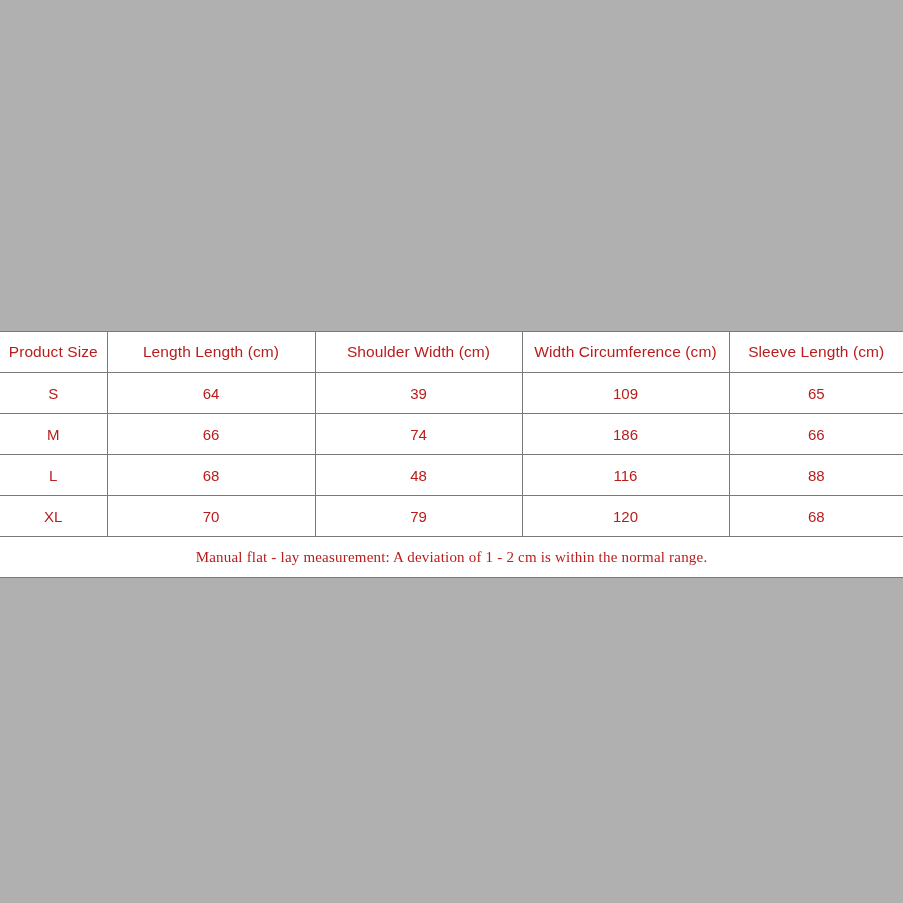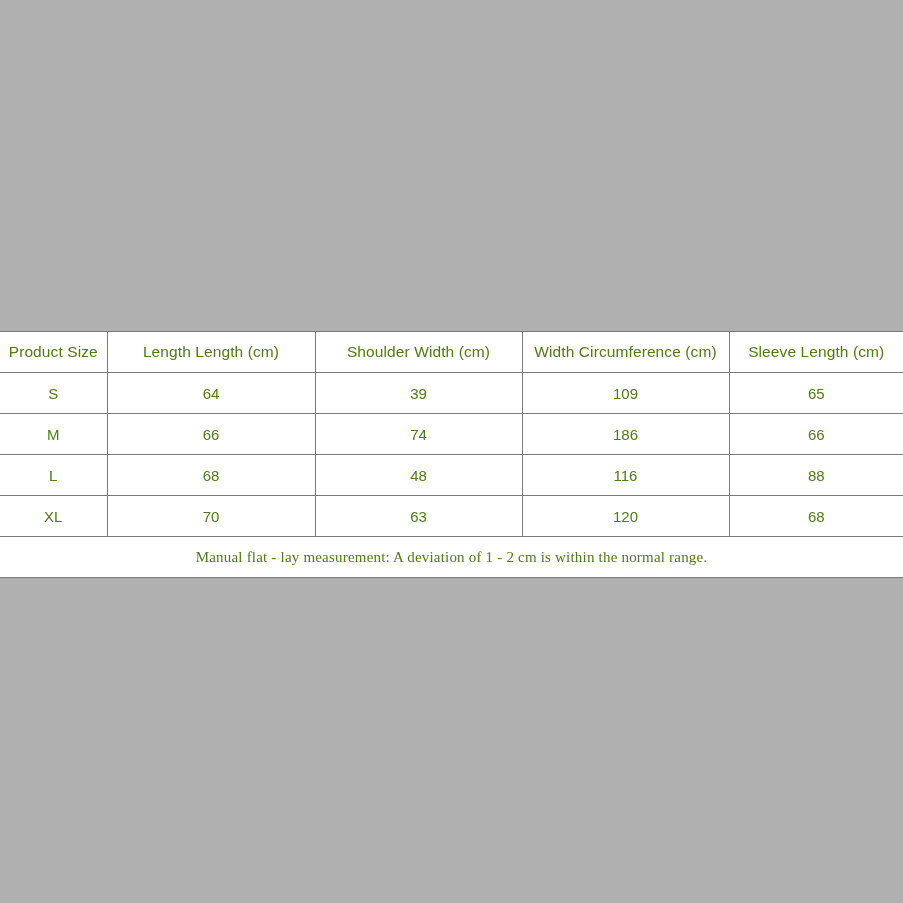--- a/index.html
+++ b/index.html
@@ -29,21 +29,21 @@
     border-collapse: collapse;
     width: 903px;
     background: #ffffff;
     table-layout: fixed;
   }
   table.size-table th,
   table.size-table td {
     border: 1px solid #7a7a7a;
     text-align: center;
     vertical-align: middle;
-    color: #4d7c0f;
+    color: #b91c1c;
     font-weight: normal;
     padding: 0;
   }
   table.size-table thead th {
     height: 40px;
     font-size: 15.5px;
     letter-spacing: 0.1px;
   }
   table.size-table tbody td {
     height: 40px;
@@ -109,21 +109,21 @@
         <tr>
           <td>L</td>
           <td>68</td>
           <td>48</td>
           <td>116</td>
           <td>88</td>
         </tr>
         <tr>
           <td>XL</td>
           <td>70</td>
-          <td>63</td>
+          <td>79</td>
           <td>120</td>
           <td>68</td>
         </tr>
         <tr>
           <td class="note-cell" colspan="5">Manual flat - lay measurement: A deviation of 1 - 2 cm is within the normal range.</td>
         </tr>
       </tbody>
     </table>
   </div>
 

